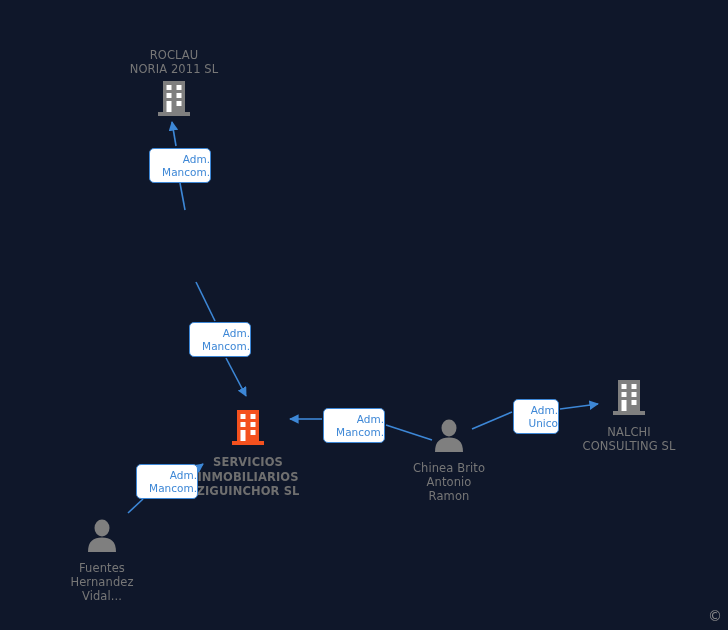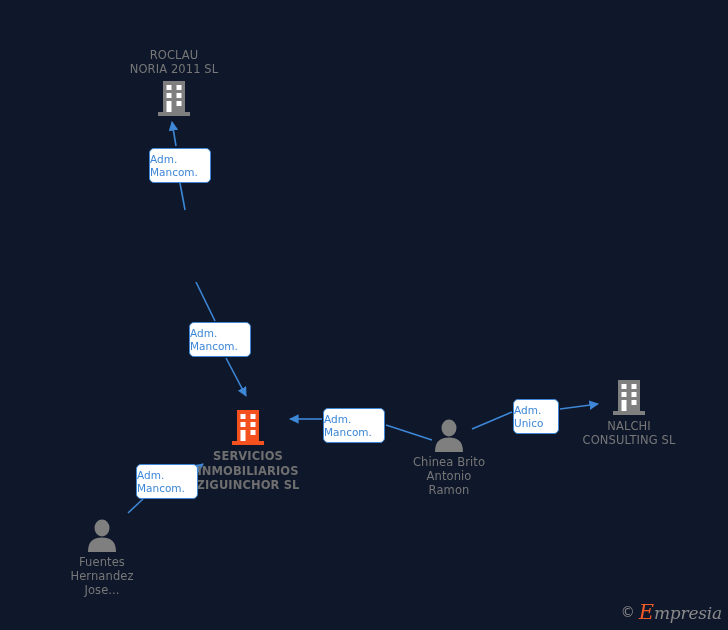--- a/index.html
+++ b/index.html
@@ -33,21 +33,21 @@
     text-align: center;
     transform: translateX(-60px);
   }
   .node .glyph {
     display: block;
     margin: 0 auto;
     line-height: 0;
   }
   .node .label {
     display: block;
-    margin-top: 3px;
+    margin-top: 9px;
     font-size: 11.5px;
     line-height: 14px;
     color: #777777;
     letter-spacing: 0.1px;
     white-space: pre-line;
   }
   .node.company-main .label {
     font-weight: bold;
     color: #6f6f6f;
     font-size: 11.5px;
@@ -61,21 +61,21 @@
   
   .rel {
     position: absolute;
     box-sizing: border-box;
     border: 1px solid #3d87d6;
     border-radius: 5px;
     background: #ffffff;
     color: #3d87d6;
     font-size: 10.5px;
     line-height: 13px;
-    text-align: left;
+    text-align: right;
     padding: 4px 0 3px 0;
     white-space: pre-line;
     box-shadow: 0 0 0 0 rgba(0,0,0,0);
   }
 
   
   #watermark {
     position: absolute;
     right: 6px;
     bottom: 6px;
@@ -195,36 +195,35 @@
 
   <div class="node person" style="left:102px; top:518px;">
     <span class="glyph">
       <svg width="34" height="34" viewBox="0 0 34 34">
         <ellipse cx="17" cy="10" rx="7.5" ry="8.5" fill="#7f7f7f"></ellipse>
         <path d="M 3 34 C 3 23 8.5 19.5 17 19.5 C 25.5 19.5 31 23 31 34 Z" fill="#7f7f7f"></path>
       </svg>
     </span>
     <span class="label">Fuentes
 Hernandez
-Jose...</span>
+Vidal...</span>
   </div>
 
   <div class="rel" style="left:149px; top:148px; width:62px; height:35px;">Adm.
 Mancom.</div>
 
   <div class="rel" style="left:189px; top:322px; width:62px; height:35px;">Adm.
 Mancom.</div>
 
   <div class="rel" style="left:323px; top:408px; width:62px; height:35px;">Adm.
 Mancom.</div>
 
   <div class="rel" style="left:513px; top:399px; width:46px; height:35px;">Adm.
 Unico</div>
 
   <div class="rel" style="left:136px; top:464px; width:62px; height:35px;">Adm.
 Mancom.</div>
 
   <div id="watermark">
     <span class="copy">©</span>
-    <span class="brand"><span class="cap">E</span><span>mpresia</span></span>
   </div>
 
 </div>
 
 </body></html>

